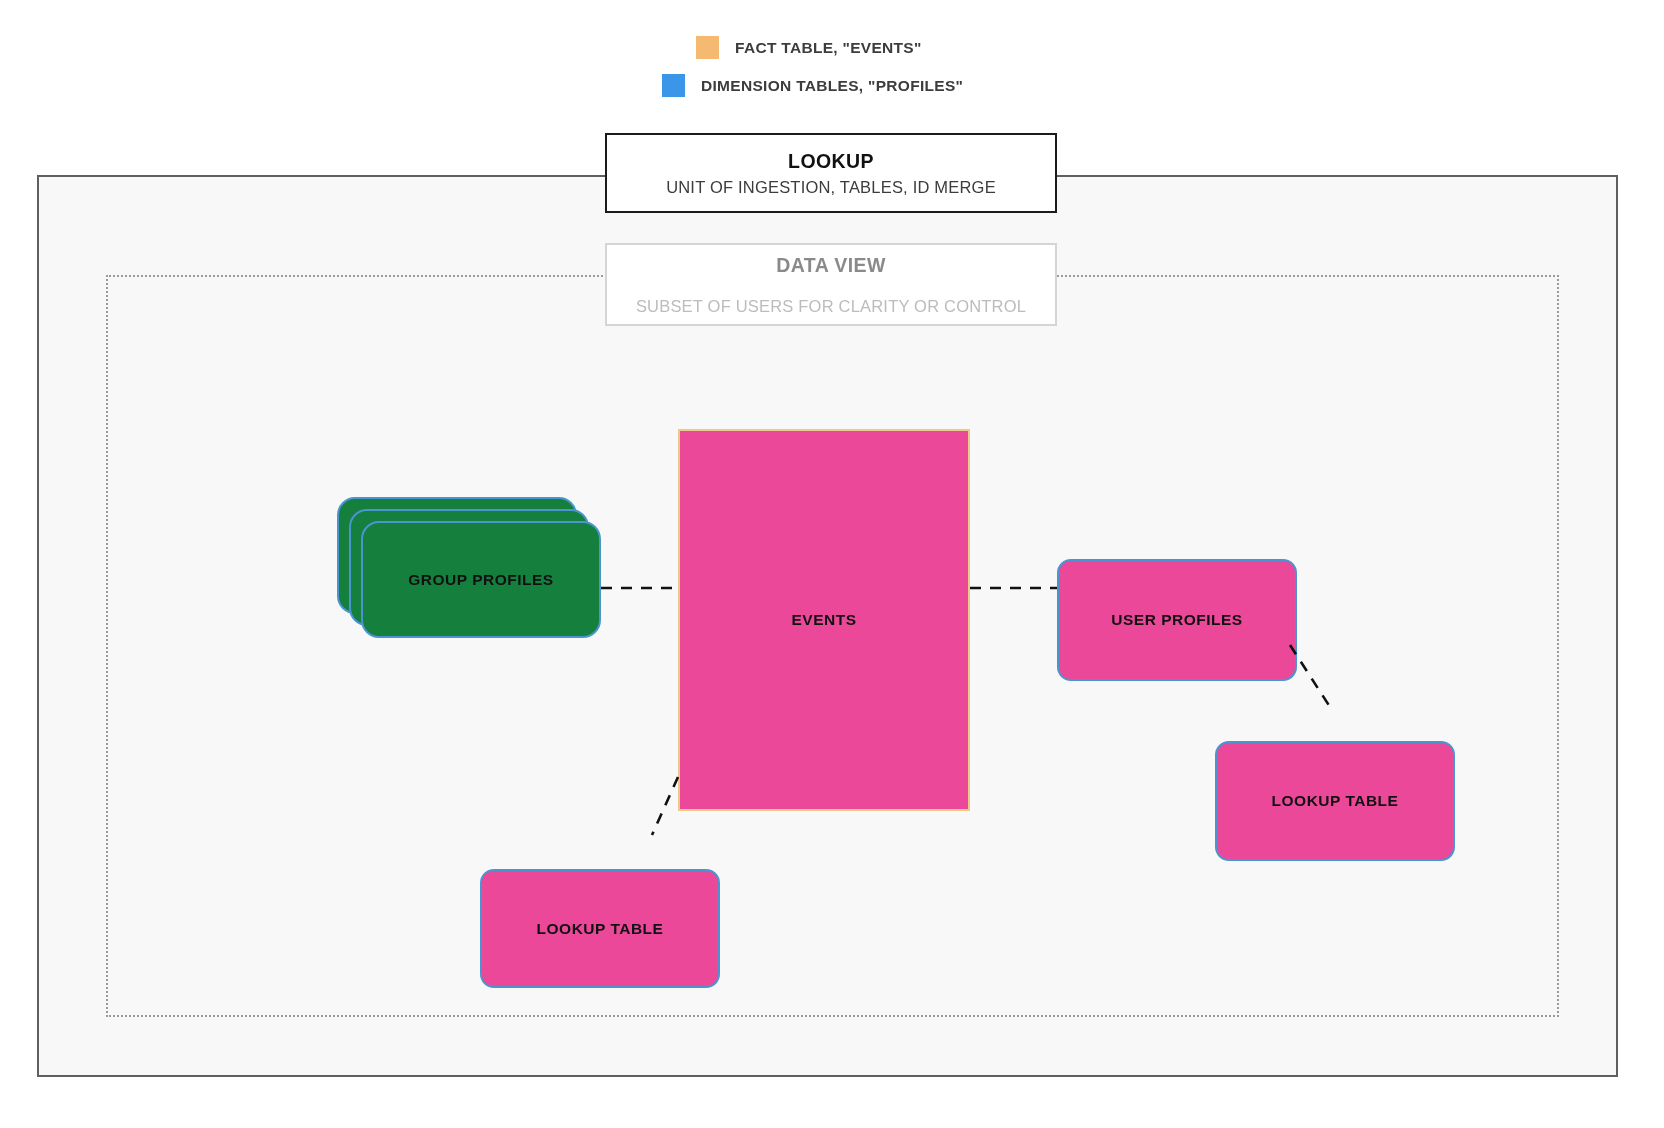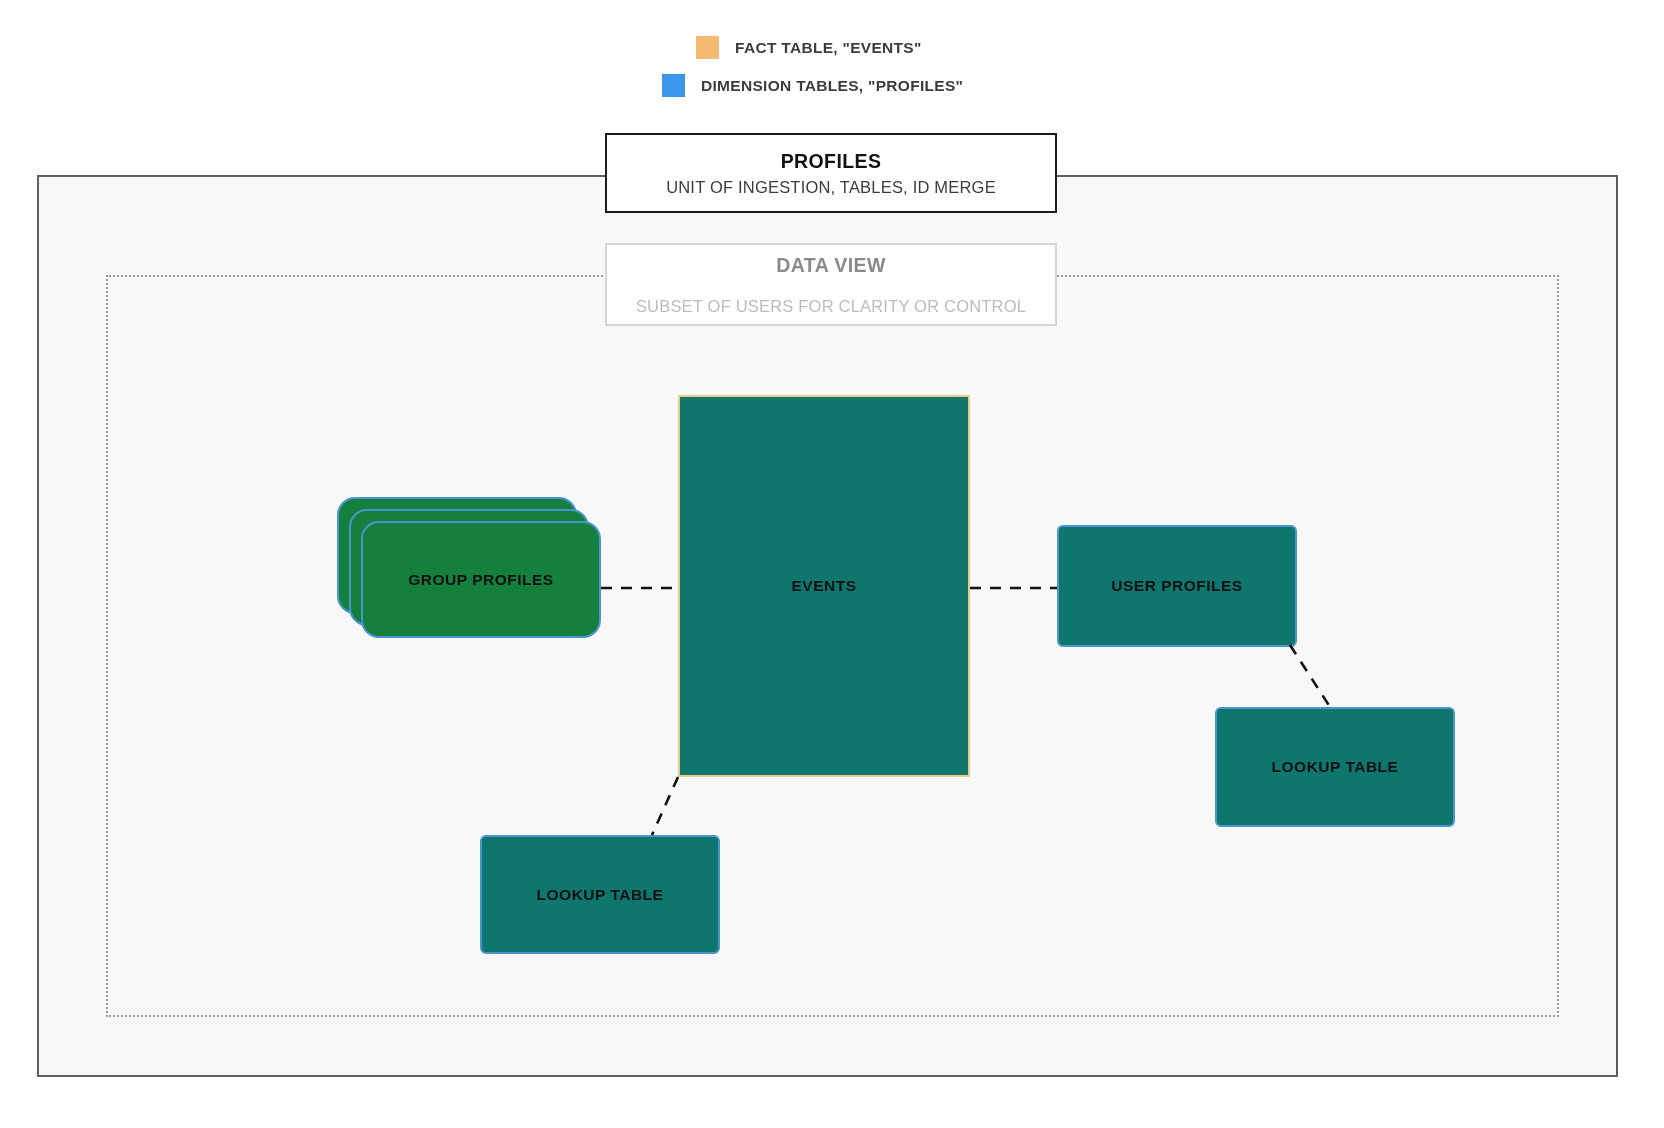--- a/index.html
+++ b/index.html
@@ -82,35 +82,36 @@
     font-size: 19.5px; font-weight: bold; color: #8a8a8a; letter-spacing: .4px;
     margin-bottom: 5px;
   }
   .card-dataview .card-sub {
     font-size: 16.5px; color: #bcbcbc; letter-spacing: .2px;
   }
 
   
   .node {
     position: absolute;
-    background: #0f766e;
+    background: #ec4899;
     display: flex; align-items: center; justify-content: center;
     font-size: 15.5px; font-weight: bold; color: #111;
     letter-spacing: .5px;
     z-index: 4;
+    margin-top: 34px;
   }
   .node-events {
     left: 678px; top: 395px;
     width: 292px; height: 382px;
     border: 2px solid #eec98b;
     z-index: 3;
   }
   .node-profile {
     border: 2.2px solid #4a94cf;
-    border-radius: 6px;
+    border-radius: 14px;
   }
   .node-userprofiles { left: 1057px; top: 525px; width: 240px; height: 122px; }
   .node-lookup-right { left: 1215px; top: 707px; width: 240px; height: 120px; }
   .node-lookup-left  { left: 480px;  top: 835px; width: 240px; height: 119px; }
 
   
   .stack { position: absolute; left: 337px; top: 497px; width: 268px; height: 145px; z-index: 4; }
   .stack-card {
     position: absolute;
     background: #15803d;
@@ -150,21 +151,21 @@
   <div class="dataview-frame"></div>
 
   <svg class="links" width="1664" height="1128">
     <line x1="601" y1="588" x2="678" y2="588" stroke="#111" stroke-width="2.6" stroke-dasharray="11,9"></line>
     <line x1="970" y1="588" x2="1057" y2="588" stroke="#111" stroke-width="2.6" stroke-dasharray="11,9"></line>
     <line x1="678" y1="777" x2="652" y2="835" stroke="#111" stroke-width="2.6" stroke-dasharray="11,9"></line>
     <line x1="1290" y1="645" x2="1330" y2="707" stroke="#111" stroke-width="2.6" stroke-dasharray="11,9"></line>
   </svg>
 
   <div class="title-card card-project">
-    <div class="card-title">PROFILES</div>
+    <div class="card-title">LOOKUP</div>
     <div class="card-sub">UNIT OF INGESTION, TABLES, ID MERGE</div>
   </div>
 
   <div class="title-card card-dataview">
     <div class="card-title">DATA VIEW</div>
     <div class="card-sub">SUBSET OF USERS FOR CLARITY OR CONTROL</div>
   </div>
 
   <div class="node node-events">
     <span>EVENTS</span>

